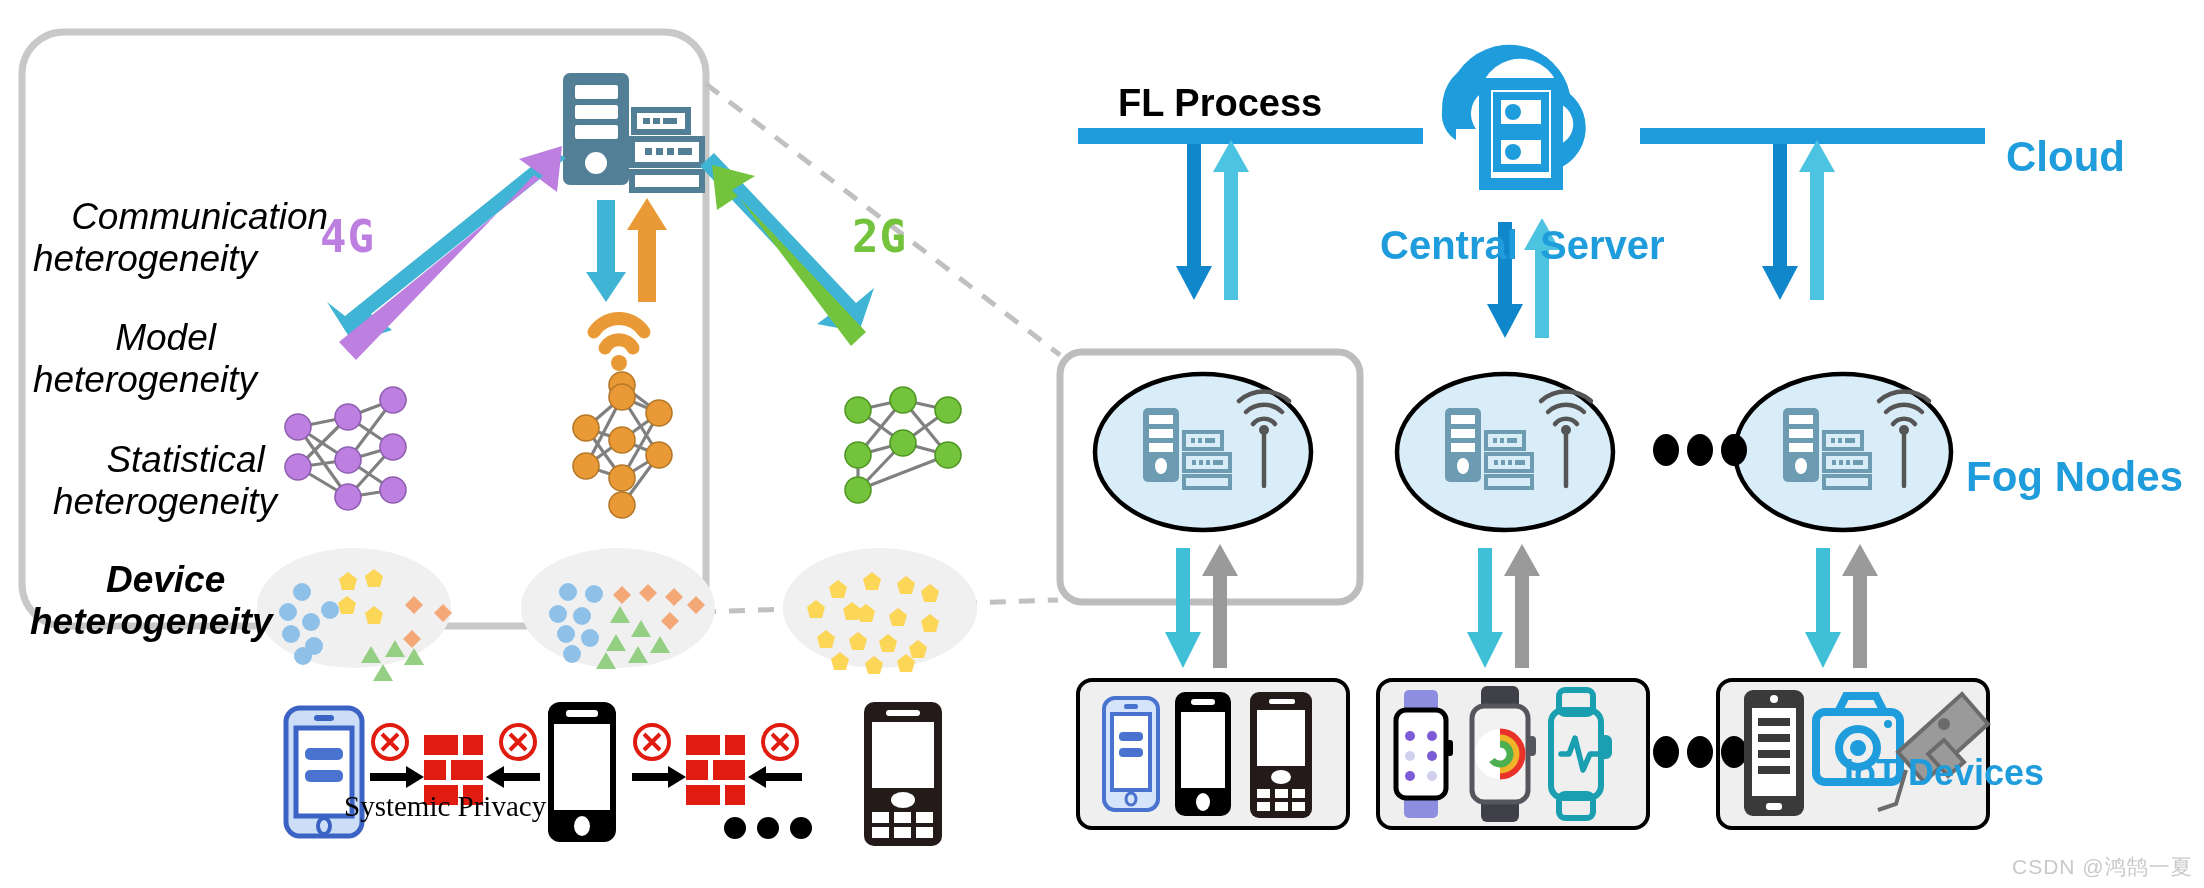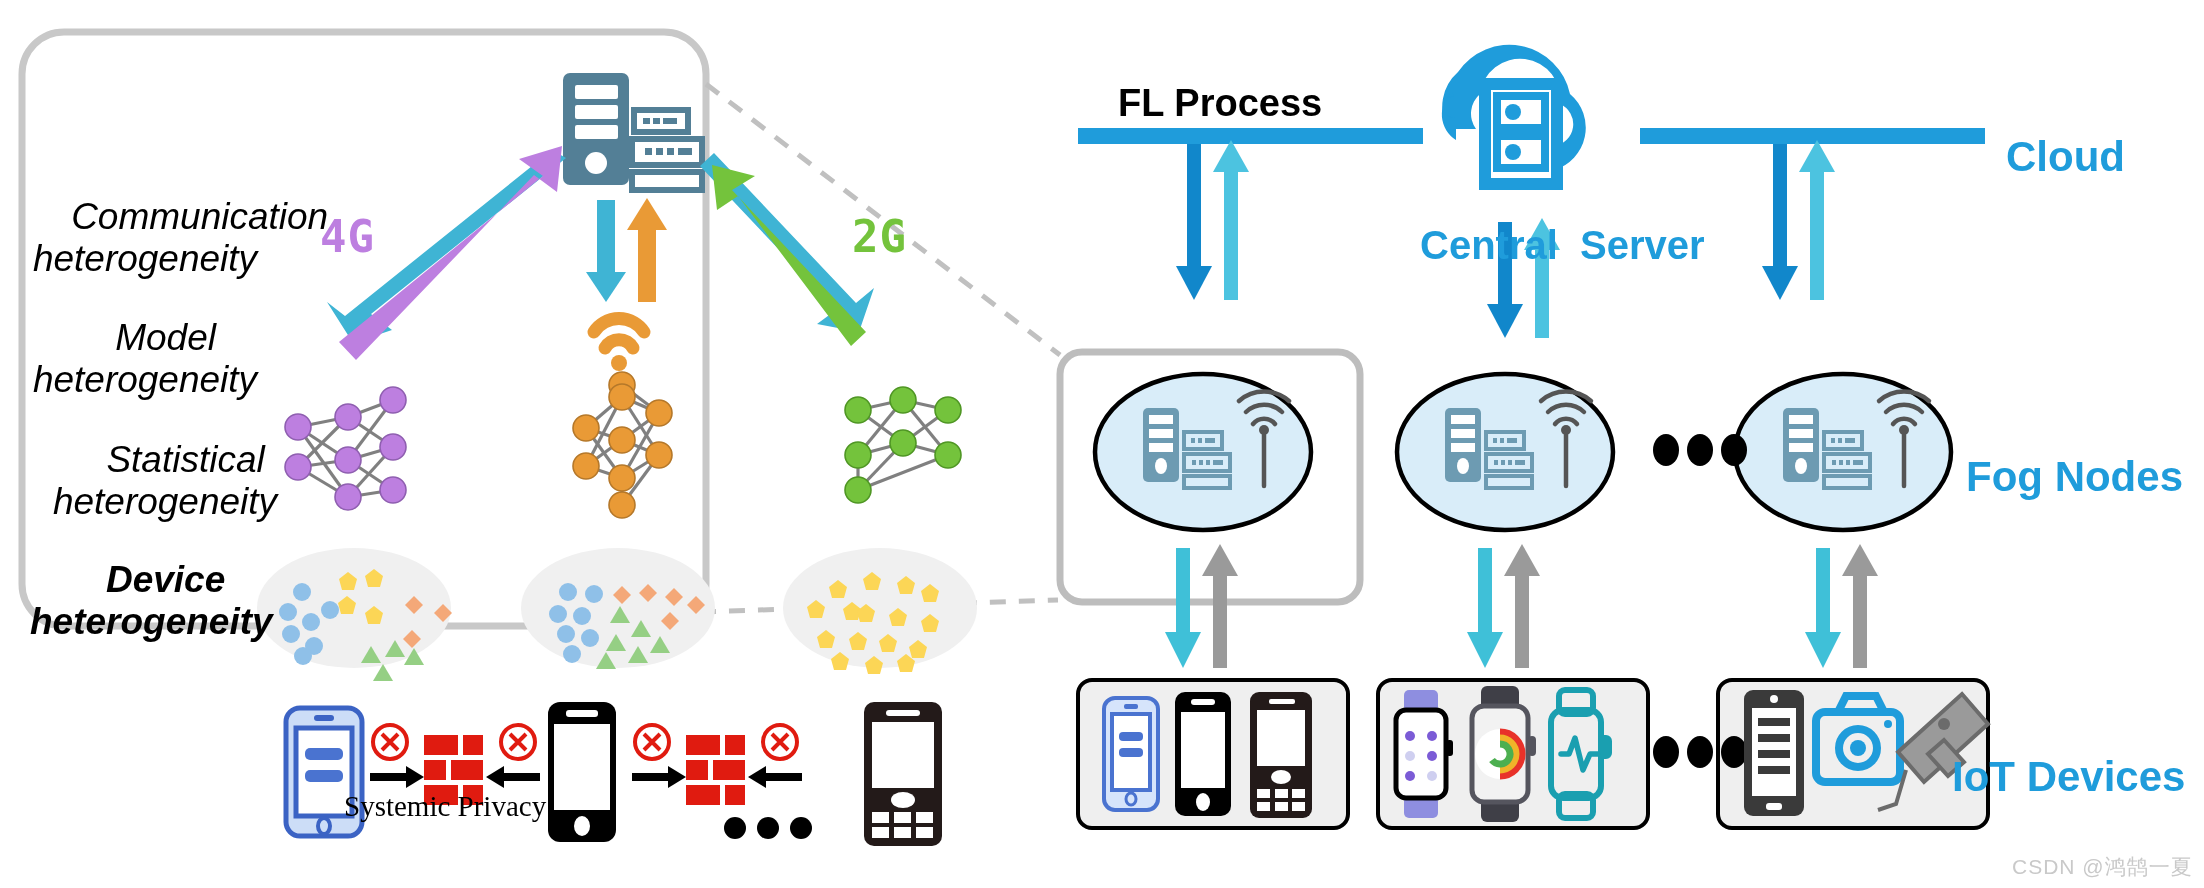--- a/index.html
+++ b/index.html
@@ -661,21 +661,21 @@
 heterogeneity</span>
   </div>
 
   <div class="lbl gen-label" style="left:320px; top:212px; color:#bd7fe0;">4G</div>
   <div class="lbl gen-label" style="left:852px; top:212px; color:#74c33c;">2G</div>
 
   <div class="lbl syspriv" style="left:344px; top:790px;">Systemic Privacy</div>
 
   <div class="lbl flp" style="left:1118px; top:82px;">FL Process</div>
 
-  <div class="lbl blue-label" style="left:1420px; top:208px;text-align:center;">Central  Server</div>
+  <div class="lbl blue-label" style="left:1380px; top:208px;text-align:center;">Central  Server</div>
 
   <div class="lbl blue-label" style="left:2006px; top:118px; font-size:42px;">Cloud</div>
   <div class="lbl blue-label" style="left:1966px; top:438px; font-size:42px;">Fog Nodes</div>
-  <div class="lbl blue-label" style="left:1952px; top:738px; font-size:42px;">IoT Devices</div>
+  <div class="lbl blue-label" style="left:1844px; top:738px; font-size:36px;">IoT Devices</div>
 
   <div class="lbl watermark" style="left:2012px; top:855px;">CSDN @鸿鹄一夏</div>
 
 </div>
 
 </body></html>

